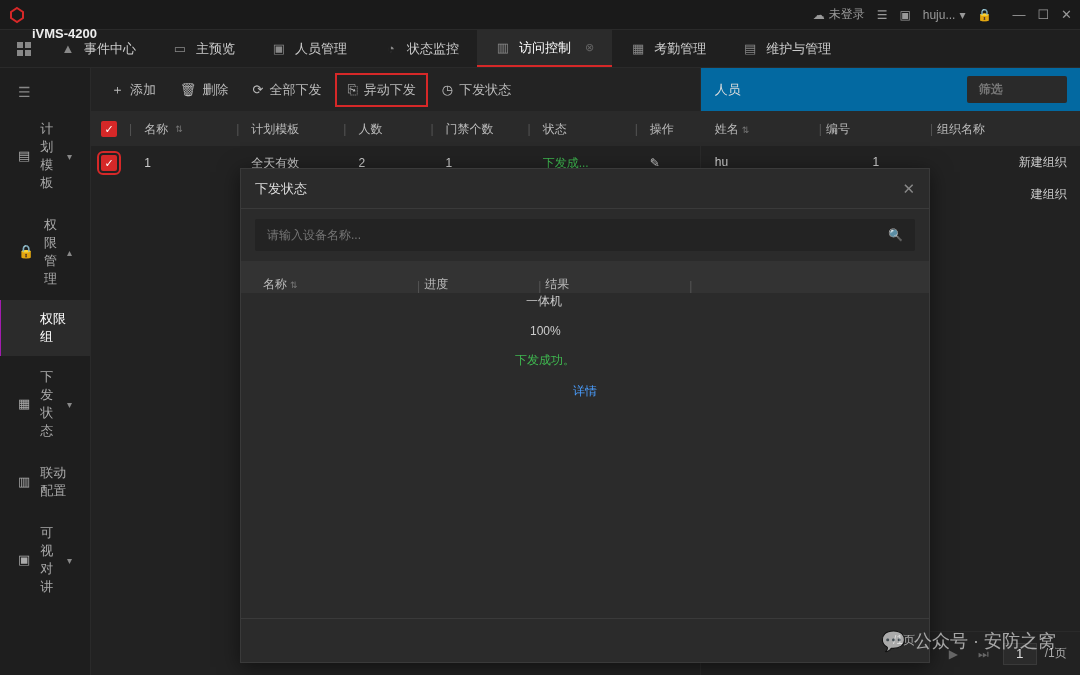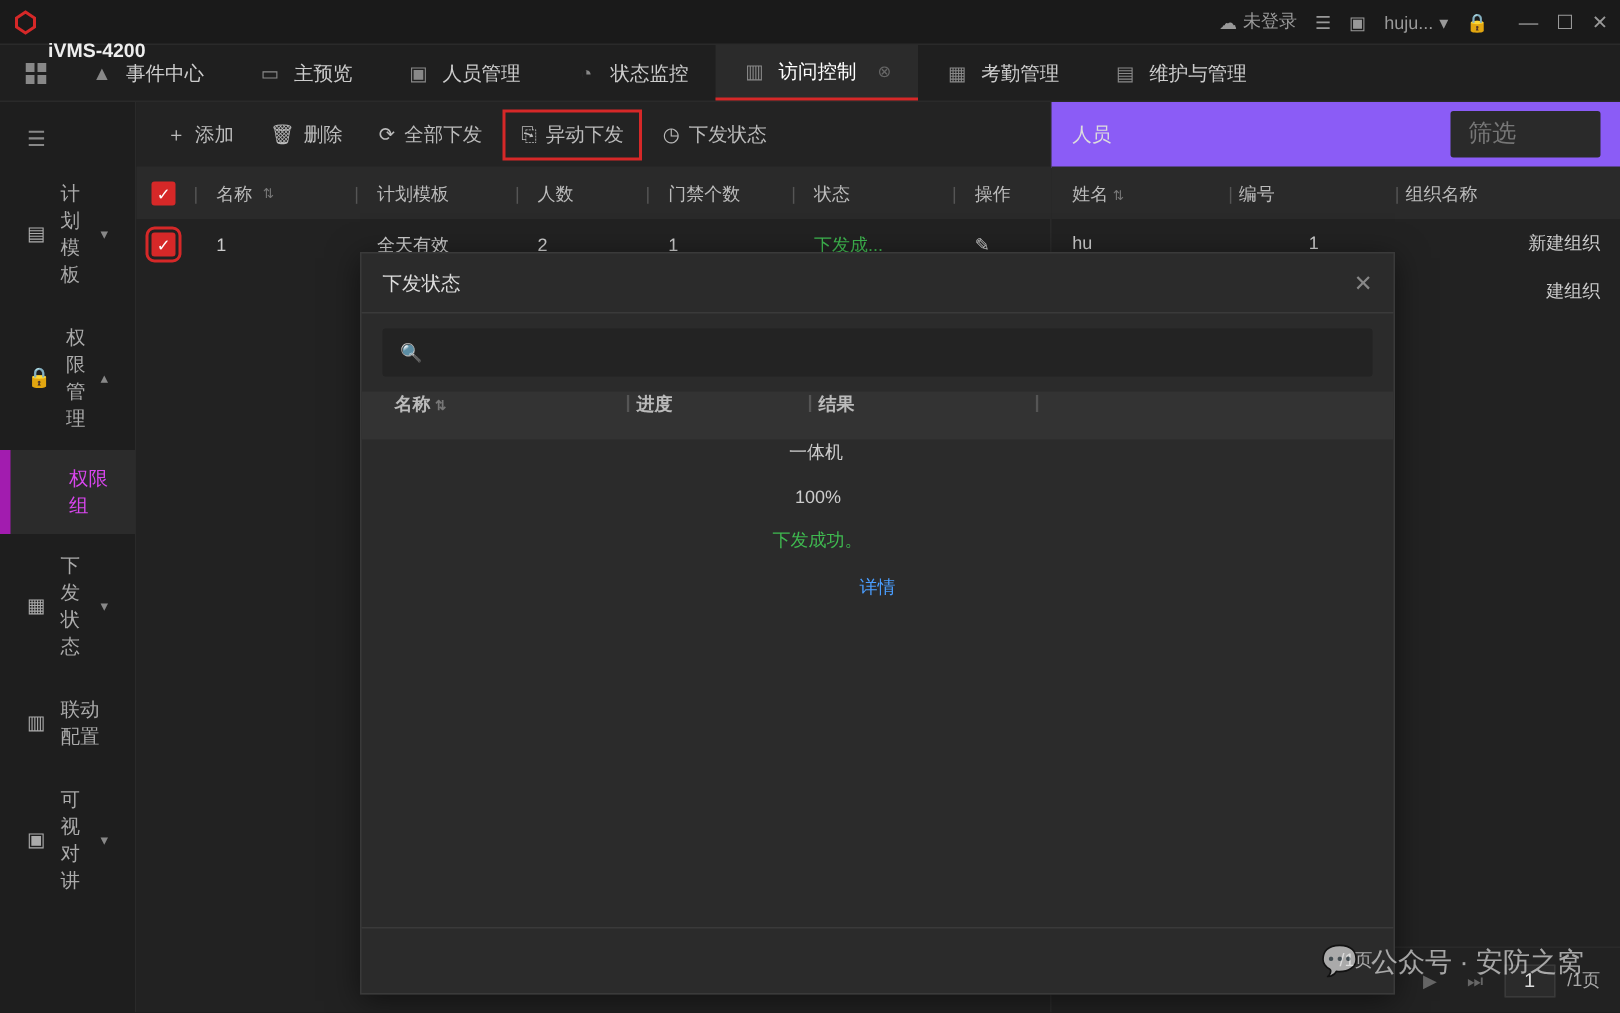--- a/index.html
+++ b/index.html
@@ -45,21 +45,21 @@
   width: 185px; background: #1e1e1e; border-right: 1px solid #2a2a2a;
   padding-top: 8px;
 }
 .sb-hamburger { padding: 8px 18px; color: #888; font-size: 14px; }
 .sb-item {
   display: flex; align-items: center; padding: 12px 18px;
   color: #aaa; cursor: pointer; gap: 10px; font-size: 13px;
 }
 .sb-item .chev { margin-left: auto; font-size: 10px; color: #888; }
 .sb-sub { padding: 10px 18px 10px 42px; color: #aaa; cursor: pointer; font-size: 13px; }
-.sb-sub.active { background: #2b2b2b; color: #d946ef; border-left: 7px solid #a21caf; padding-left: 39px; }
+.sb-sub.active { background: #2b2b2b; color: #ffffff; border-left: 1px solid #a21caf; padding-left: 39px; }
 
 .mainpanel { flex: 1; display: flex; background: #222; }
 .leftpane { flex: 1; display: flex; flex-direction: column; border-right: 1px solid #2a2a2a; min-width: 0; }
 .rightpane { width: 380px; display: flex; flex-direction: column; }
 
 .toolbar {
   height: 44px; display: flex; align-items: center; gap: 4px;
   padding: 0 10px; border-bottom: 1px solid #2a2a2a; background: #232323;
 }
 .tool-btn {
@@ -81,23 +81,23 @@
 }
 .checkbox {
   width: 16px; height: 16px; background: #d62828; border-radius: 2px;
   display: flex; align-items: center; justify-content: center; color: #fff; font-size: 11px;
 }
 .checkbox.hl { outline: 2px solid #d62828; outline-offset: 2px; }
 .status-ok { color: #3fb950; }
 
 .rightpane .rp-head {
   height: 44px; display: flex; align-items: center; padding: 0 14px;
-  border-bottom: 1px solid #2a2a2a; background: #8b5cf6;
-}
-.rp-filter { margin-left: auto; background: #2a2a2a; padding: 5px 12px; border-radius: 2px; color: #777; font-size: 16px; min-width: 100px; }
+  border-bottom: 1px solid #2a2a2a; background: #0369a1;
+}
+.rp-filter { margin-left: auto; background: #2a2a2a; padding: 5px 12px; border-radius: 2px; color: #777; font-size: 12px; min-width: 100px; font-weight: bold; }
 .rp-cols { height: 34px; display: flex; align-items: center; background: #2a2a2a; padding: 0 14px; font-size: 12px; color: #bbb; }
 .rp-row { height: 32px; display: flex; align-items: center; padding: 0 14px; font-size: 12px; color: #ccc; }
 .pager-bar {
   height: 44px; display: flex; align-items: center; justify-content: flex-end;
   gap: 8px; padding: 0 14px; font-size: 12px; color: #aaa;
   border-top: 1px solid #2a2a2a;
 }
 .pager-btn { color: #666; cursor: pointer; padding: 2px 6px; }
 .pager-input { width: 34px; height: 22px; background: #2b2b2b; border: 1px solid #3a3a3a; color: #ddd; text-align: center; }
 
@@ -115,22 +115,22 @@
 .modal-search {
   margin: 10px 14px; height: 32px; background: #232323;
   display: flex; align-items: center; padding: 0 12px; border-radius: 2px;
 }
 .modal-search input {
   flex: 1; background: transparent; border: none; outline: none;
   color: #ccc; font-size: 12px;
 }
 .modal-search .sicon { color: #777; }
 .modal-cols {
-  height: 32px; display: flex; align-items: flex-start; padding: 0 22px;
-  background: #333; font-size: 12px; color: #bbb; font-weight: bold;
+  height: 32px; display: flex; align-items: flex-end; padding: 0 22px;
+  background: #333; font-size: 12px; color: #bbb;
 }
 .modal-row {
   height: 32px; display: flex; align-items: center; padding: 0 22px;
   font-size: 12px; color: #ccc; flex-direction: column;
 }
 .link { color: #4a9eff; cursor: pointer; }
 .sort-ico { font-size: 9px; color: #777; margin-left: 3px; }
 
 .watermark {
   position: absolute; right: 24px; bottom: 22px;
@@ -353,20 +353,21 @@
     </div>
   </div>
 </div>
 
 <div class="modal">
   <div class="modal-title">
     <span>下发状态</span>
     <span class="modal-close">✕</span>
   </div>
   <div class="modal-search">
+    <input placeholder="请输入设备名称..." style="">
     <span class="sicon">🔍</span>
   </div>
   <div class="modal-cols">
     <div style="width:150px"><span>名称</span><span class="sort-ico">⇅</span></div>
     <span class="divider">|</span>
     <div style="width:110px"><span>进度</span></div>
     <span class="divider">|</span>
     <div style="width:140px"><span>结果</span></div>
     <span class="divider">|</span>
   </div>

